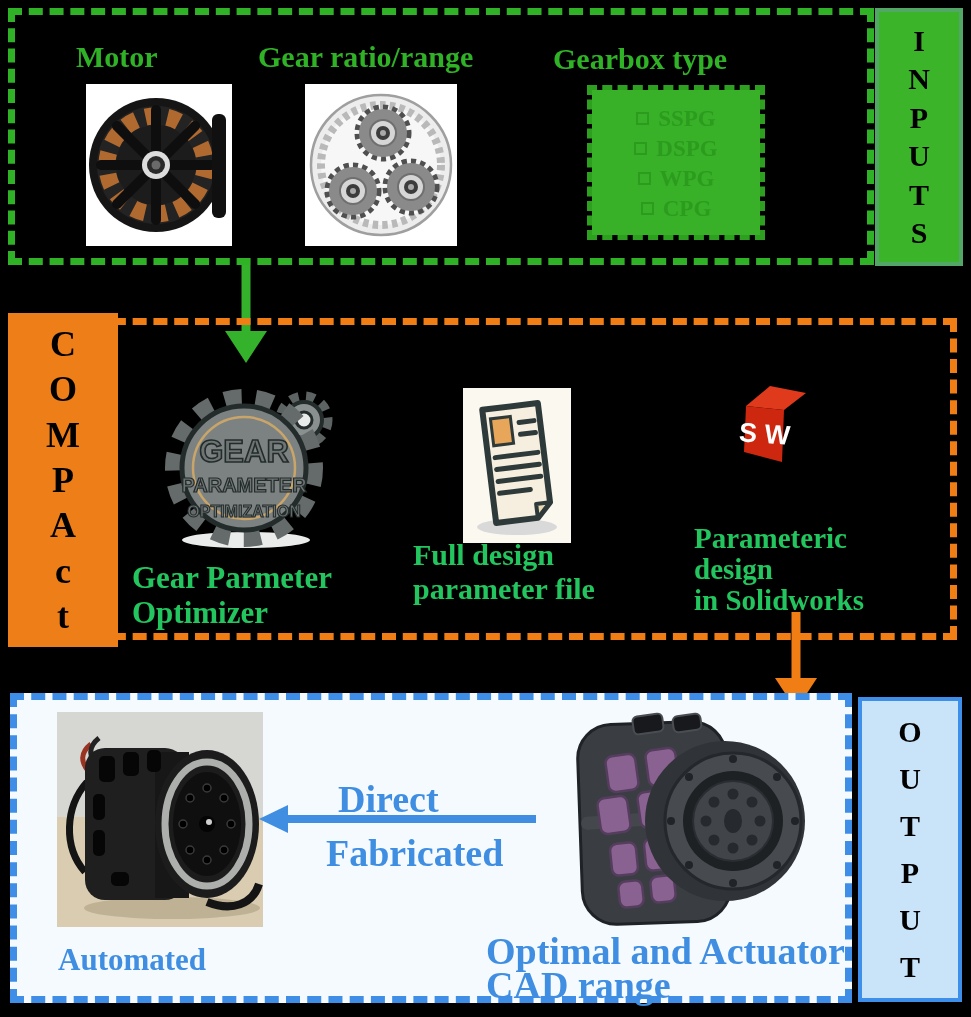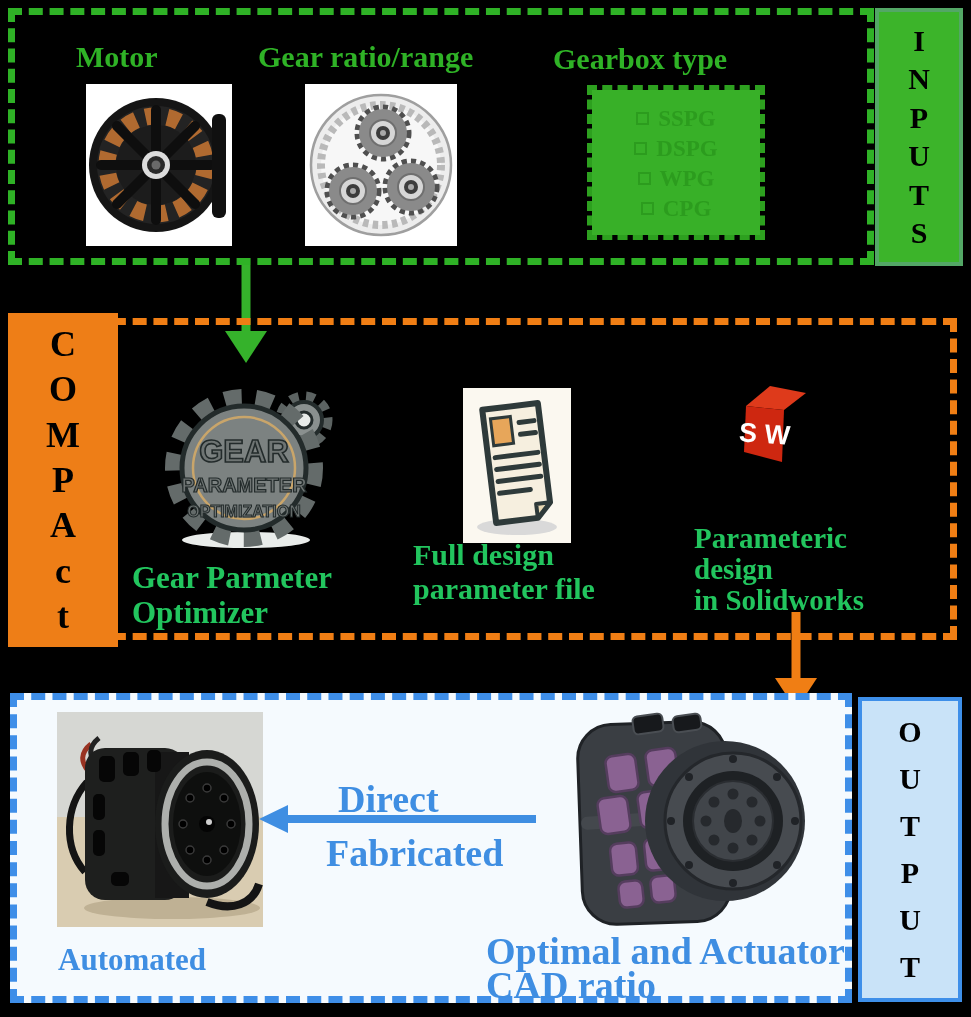--- a/index.html
+++ b/index.html
@@ -282,21 +282,21 @@
     <circle cx="178" cy="145" r="5.5"></circle>
       <circle cx="159" cy="137" r="5.5"></circle>
     <circle cx="151" cy="118" r="5.5"></circle>
       <circle cx="159" cy="99" r="5.5"></circle>
   </g>
   <ellipse cx="178" cy="118" rx="9" ry="12" fill="#26292D"></ellipse>
 </svg>
 
 <div class="lbl blue-lbl" style="left:486px;top:922px;width:368px">
   <span>Optimal and Actuator</span>
-  <span>CAD ratio</span>
+  <span>CAD range</span>
 </div>
 
 <div class="side-box output-box">
   <span>O</span>
   <span>U</span>
   <span>T</span>
   <span>P</span>
   <span>U</span>
   <span>T</span>
 </div>

